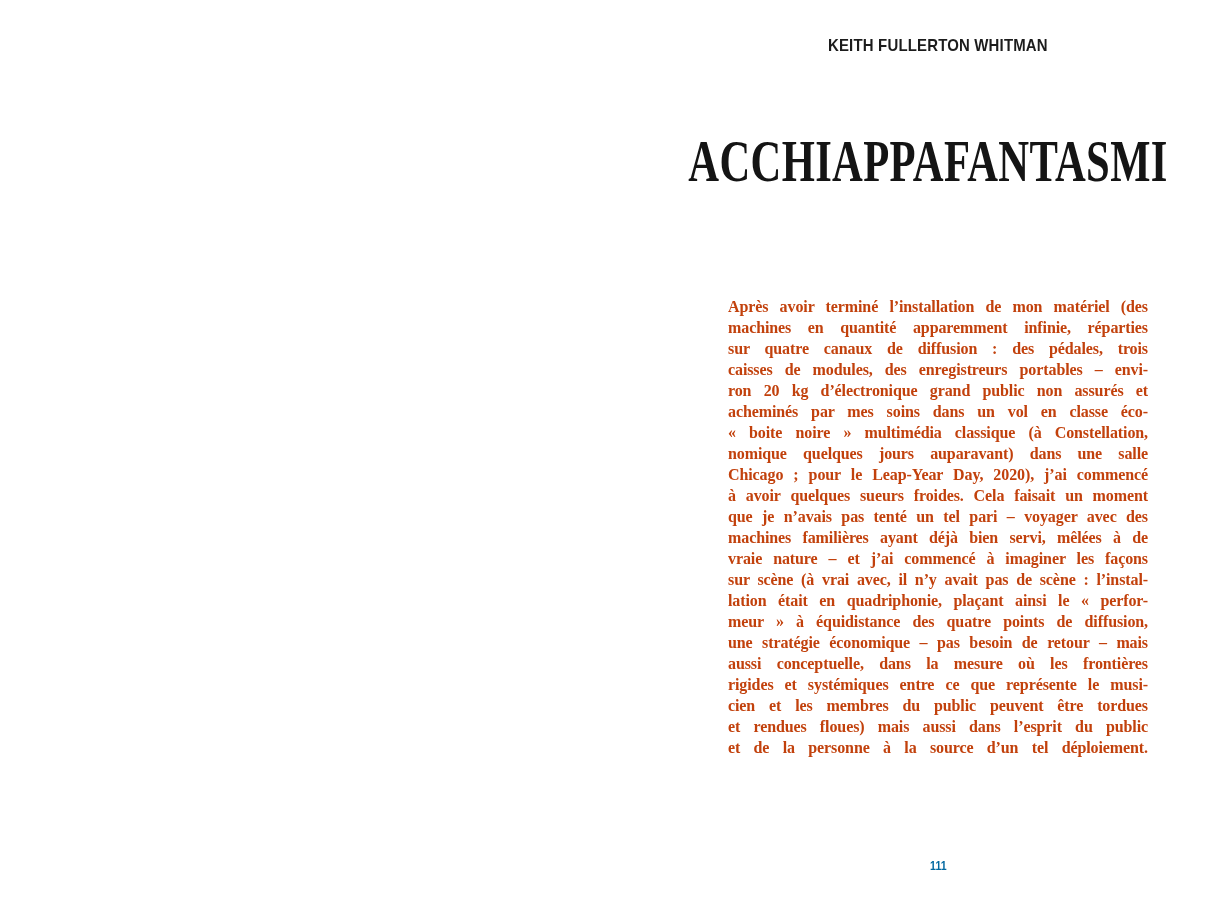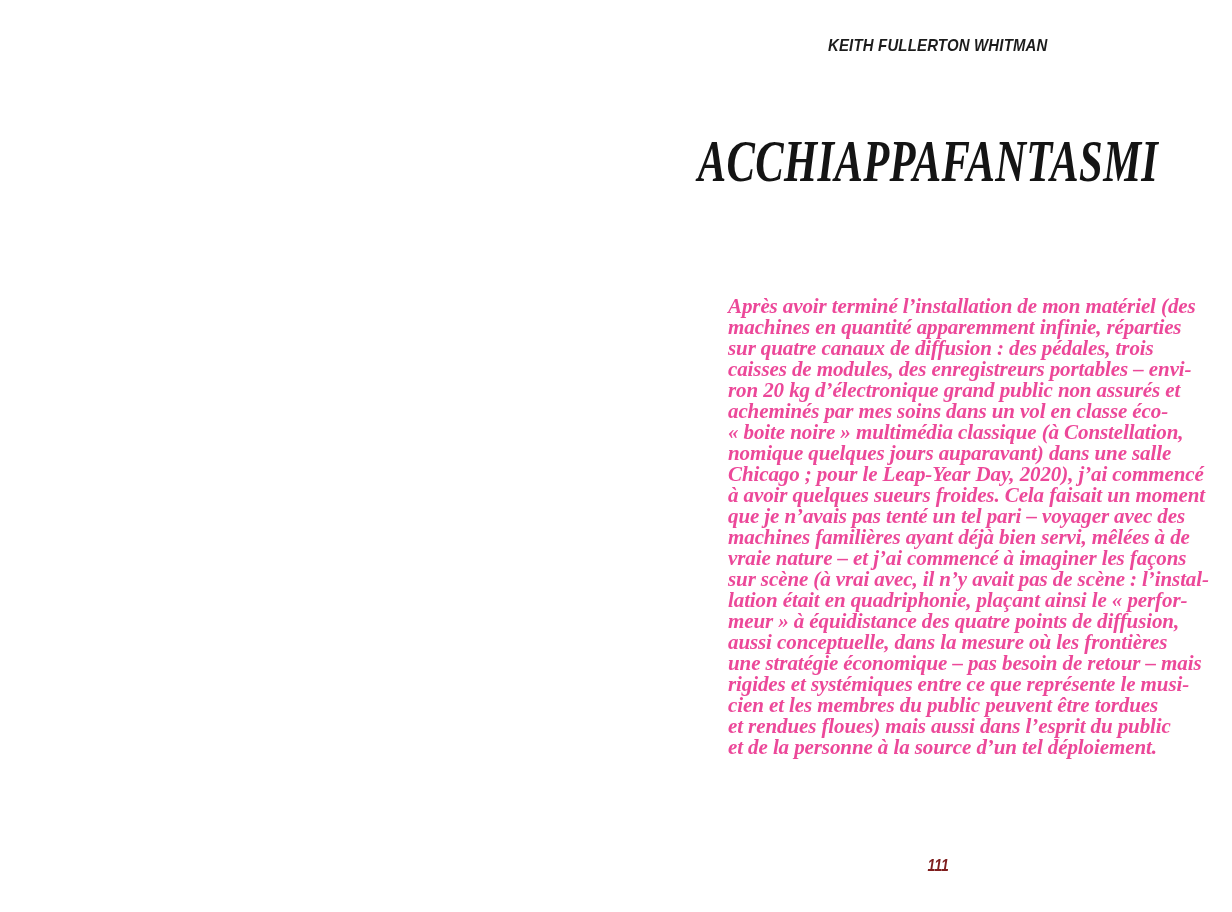--- a/index.html
+++ b/index.html
@@ -8,21 +8,20 @@
     background: #ffffff;
   }
   .page {
     position: relative;
     width: 1232px;
     height: 912px;
     background: #ffffff;
     overflow: hidden;
     font-family: "Liberation Serif", serif;
     color: #1b1b1b;
-    font-style: italic;
   }
   .running-header {
     position: absolute;
     left: 728px;
     top: 36px;
     width: 420px;
     margin: 0;
     text-align: center;
     font-family: "Liberation Sans", sans-serif;
     font-weight: 700;
@@ -52,44 +51,44 @@
     transform: translateX(-50%) scaleX(0.71);
     transform-origin: center;
   }
   .body-text {
     position: absolute;
     left: 728px;
     top: 296px;
     width: 420px;
     font-family: "Liberation Serif", serif;
     font-weight: 700;
-    font-size: 21px;
+    font-size: 16px;
     line-height: 21px;
     letter-spacing: -0.1px;
-    color: #ec4899;
+    color: #c2410c;
   }
   .body-text .line {
     text-align: justify;
     text-align-last: justify;
     height: 21px;
     overflow: visible;
     white-space: nowrap;
   }
   .page-number {
     position: absolute;
     left: 728px;
     top: 856px;
     width: 420px;
     margin: 0;
     text-align: center;
     font-family: "Liberation Sans", sans-serif;
     font-weight: 700;
-    font-size: 16px;
+    font-size: 12px;
     line-height: 20px;
-    color: #7f1d1d;
+    color: #0369a1;
   }
   .page-number .squeeze {
     display: inline-block;
     transform: scaleX(0.88);
     transform-origin: center;
   }
 </style>
 </head>
 <body>
 
@@ -109,22 +108,22 @@
     <div class="line">« boite noire » multimédia classique (à Constellation,</div>
     <div class="line">nomique quelques jours auparavant) dans une salle</div>
     <div class="line">Chicago ; pour le Leap-Year Day, 2020), j’ai commencé</div>
     <div class="line">à avoir quelques sueurs froides. Cela faisait un moment</div>
     <div class="line">que je n’avais pas tenté un tel pari – voyager avec des</div>
     <div class="line">machines familières ayant déjà bien servi, mêlées à de</div>
     <div class="line">vraie nature – et j’ai commencé à imaginer les façons</div>
     <div class="line">sur scène (à vrai avec, il n’y avait pas de scène : l’instal-</div>
     <div class="line">lation était en quadriphonie, plaçant ainsi le « perfor-</div>
     <div class="line">meur » à équidistance des quatre points de diffusion,</div>
+    <div class="line">une stratégie économique – pas besoin de retour – mais</div>
     <div class="line">aussi conceptuelle, dans la mesure où les frontières</div>
-    <div class="line">une stratégie économique – pas besoin de retour – mais</div>
     <div class="line">rigides et systémiques entre ce que représente le musi-</div>
     <div class="line">cien et les membres du public peuvent être tordues</div>
     <div class="line">et rendues floues) mais aussi dans l’esprit du public</div>
     <div class="line">et de la personne à la source d’un tel déploiement.</div>
   </div>
 
   <div class="page-number"><span class="squeeze">111</span></div>
 
 </div>
 

